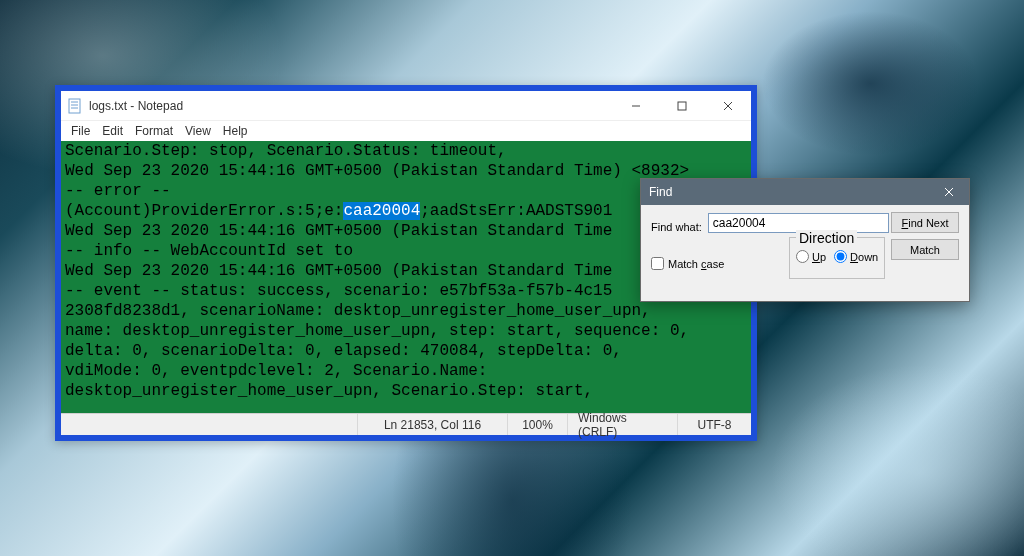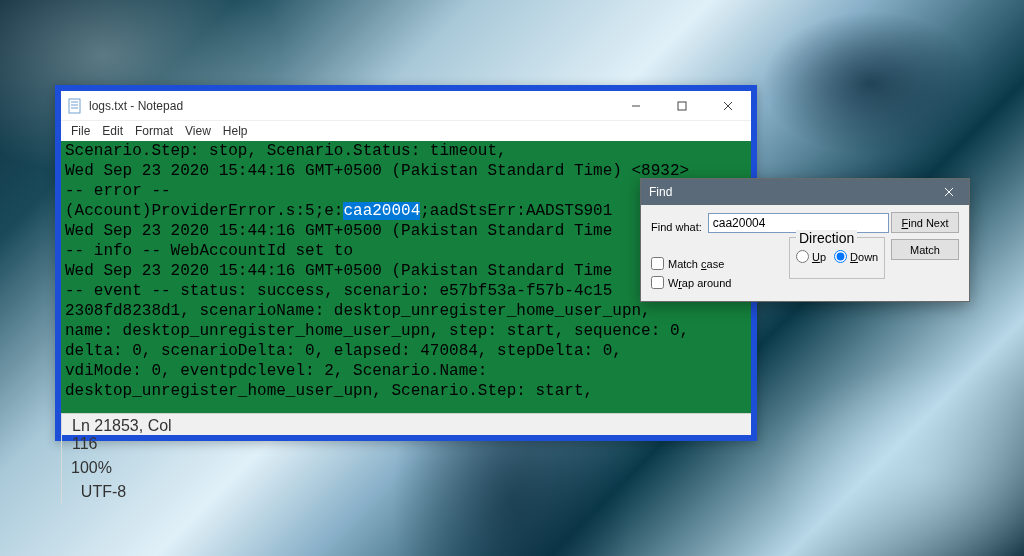--- a/index.html
+++ b/index.html
@@ -80,23 +80,22 @@
     overflow: hidden;
     color:#000;
   }
   .hl { background:#0078d7; color:#fff; }
 
   .statusbar {
     height: 22px;
     border-top:1px solid #d0d0d0;
     background:#f0f0f0;
     display:flex;
-    font-size:16px;
+    font-size:12px;
     color:#333;
-    flex-direction:column;
   }
   .statusbar .cell {
     border-left:1px solid #d8d8d8;
     padding: 3px 10px;
     display:flex; align-items:center; justify-content:center;
   }
   .statusbar .spacer { flex:1; }
 
   
   .find-dialog {
@@ -225,21 +224,22 @@
 <span>-- event -- status: success, scenario: e57bf53a-f57b-4c15</span>
 <span>2308fd8238d1, scenarioName: desktop_unregister_home_user_upn,</span>
 <span>name: desktop_unregister_home_user_upn, step: start, sequence: 0,</span>
 <span>delta: 0, scenarioDelta: 0, elapsed: 470084, stepDelta: 0,</span>
 <span>vdiMode: 0, eventpdclevel: 2, Scenario.Name:</span>
 <span>desktop_unregister_home_user_upn, Scenario.Step: start,</span></div>
   <div class="statusbar">
     <div class="spacer"></div>
     <div class="cell" style="width:150px">Ln 21853, Col 116</div>
     <div class="cell" style="width:60px">100%</div>
-    <div class="cell" style="width:84px">UTF-8</div>
+    <div class="cell" style="width:110px">Windows (CRLF)</div>
+    <div class="cell" style="width:74px">UTF-8</div>
   </div>
 </div>
 
 <div class="find-dialog">
   <div class="find-titlebar">
     <span>Find</span>
     <div class="close-btn">
         <svg width="10" height="10">
           <line x1="1" y1="1" x2="9" y2="9" stroke="currentColor"></line>
           <line x1="9" y1="1" x2="1" y2="9" stroke="currentColor"></line>
@@ -251,24 +251,20 @@
       <span class="find-label">Find what:</span>
       <input class="find-input" value="caa20004" style="">
     </div>
     <div class="find-buttons">
       <div class="find-btn"><span class="underline-accel">F</span>ind Next</div>
       <div class="find-btn">Match</div>
     </div>
     <div class="find-check" style="margin-top:24px">
       <input type="checkbox" style="">
       <label><span>Match </span><span class="underline-accel">c</span><span>ase</span></label>
-    </div>
-    <div class="find-check">
-      <input type="checkbox" style="">
-      <label><span>W</span><span class="underline-accel">r</span><span>ap around</span></label>
     </div>
     <div class="fieldset-dir">
       <span class="legend">Direction</span>
       <div class="radios">
         <label class="radio-item">
             <input type="radio" name="dir" style="">
             <span><span class="underline-accel">U</span><span>p</span></span>
           </label>
         <label class="radio-item">
             <input type="radio" name="dir" checked="" style="">

